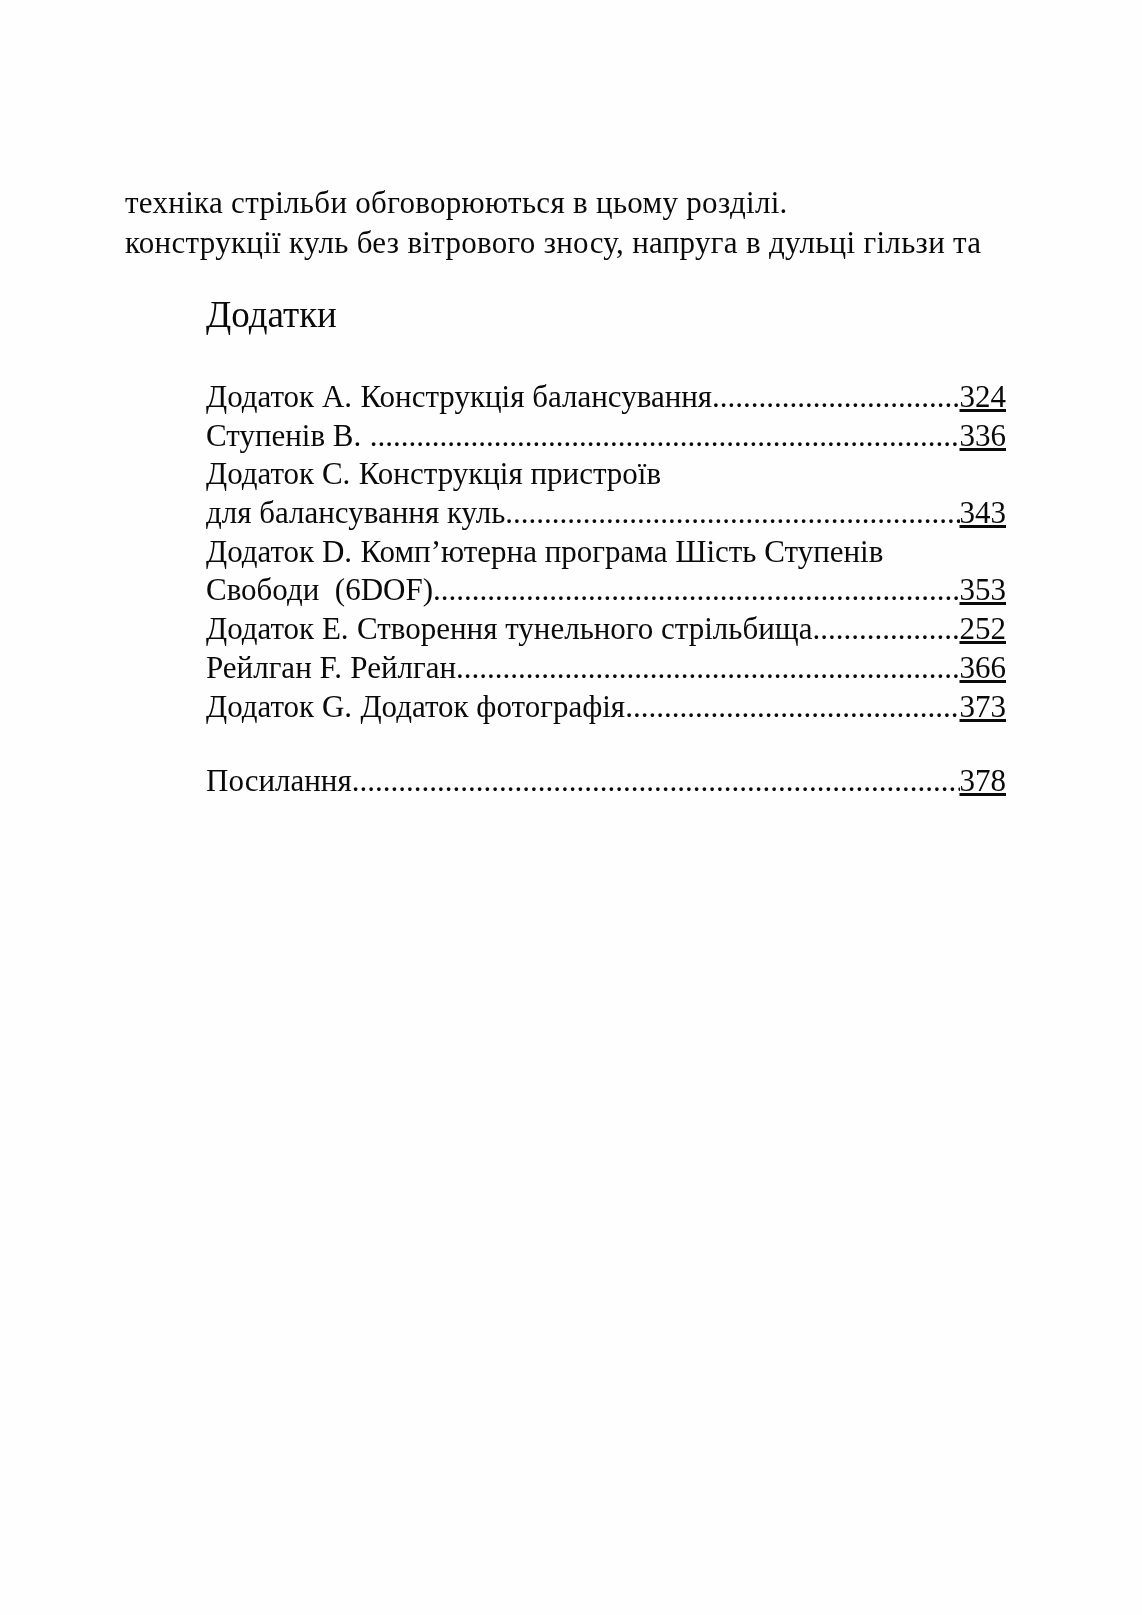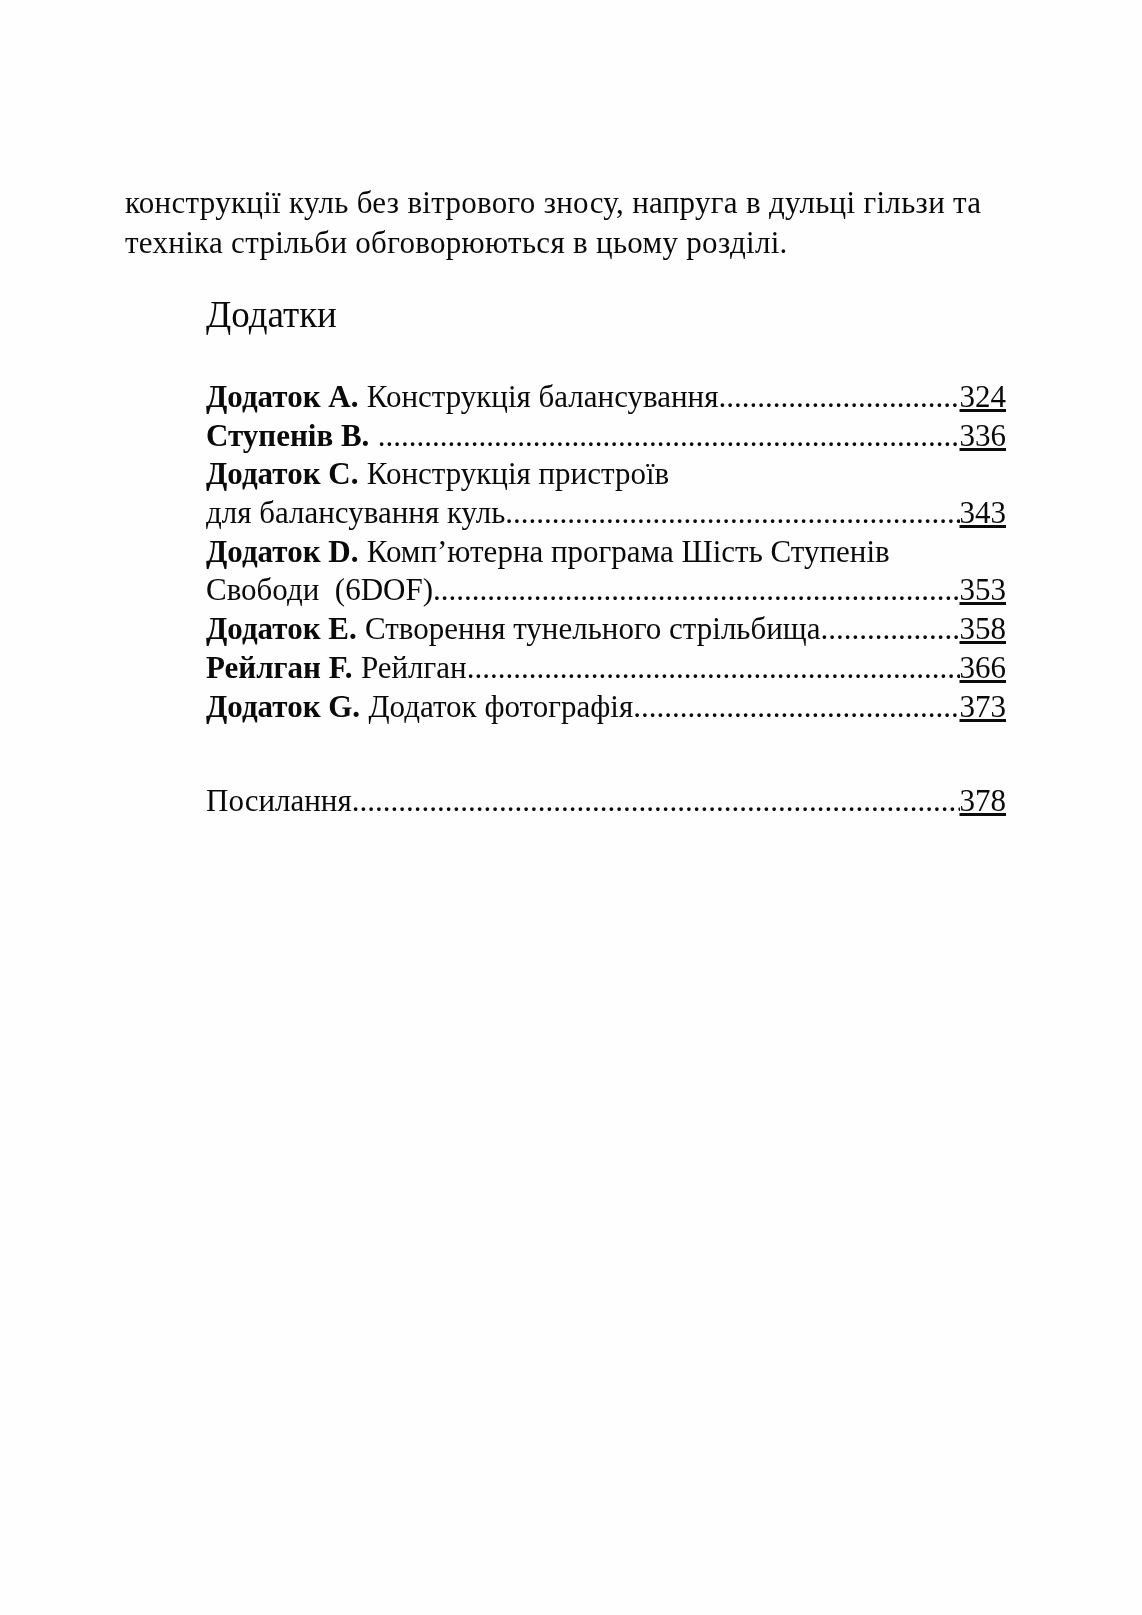--- a/index.html
+++ b/index.html
@@ -46,21 +46,21 @@
     width: 800px;
   }
   .toc-row {
     display: flex;
     align-items: baseline;
     height: 38.7px;
     line-height: 38.7px;
     font-size: 31px;
   }
   .lbl {
-    font-weight: 700;
+    font-weight: 400;
     white-space: pre;
     flex: 0 0 auto;
     text-align: center;
   }
   .lbl:not(:empty) {
     margin-right: 0.27em;
   }
   .ttl {
     white-space: pre;
     flex: 0 0 auto;
@@ -70,31 +70,31 @@
     min-width: 0;
     overflow: hidden;
     white-space: nowrap;
   }
   .pg {
     white-space: pre;
     flex: 0 0 auto;
     text-decoration: underline;
   }
   .refs-row {
-    margin-top: 56px;
+    margin-top: 36px;
   }
 </style>
 </head>
 <body>
 
 <div class="page">
 
   <div class="intro">
+    <div>техніка стрільби обговорюються в цьому розділі.</div>
     <div>конструкції куль без вітрового зносу, напруга в дульці гільзи та</div>
-    <div>техніка стрільби обговорюються в цьому розділі.</div>
   </div>
 
   <div class="heading">Додатки</div>
 
   <div class="toc">
 
     <div class="toc-row">
       <span class="lbl">Додаток A.</span>
       <span class="ttl">Конструкція балансування</span>
       <span class="leader">........................................................................................................................</span>
@@ -132,21 +132,21 @@
       <span class="lbl"></span>
       <span class="ttl">Свободи  (6DOF)</span>
       <span class="leader">........................................................................................................................</span>
       <span class="pg">353</span>
     </div>
 
     <div class="toc-row">
       <span class="lbl">Додаток E.</span>
       <span class="ttl">Створення тунельного стрільбища</span>
       <span class="leader">........................................................................................................................</span>
-      <span class="pg">358</span>
+      <span class="pg">252</span>
     </div>
 
     <div class="toc-row">
       <span class="lbl">Рейлган F.</span>
       <span class="ttl">Рейлган</span>
       <span class="leader">........................................................................................................................</span>
       <span class="pg">366</span>
     </div>
 
     <div class="toc-row">

